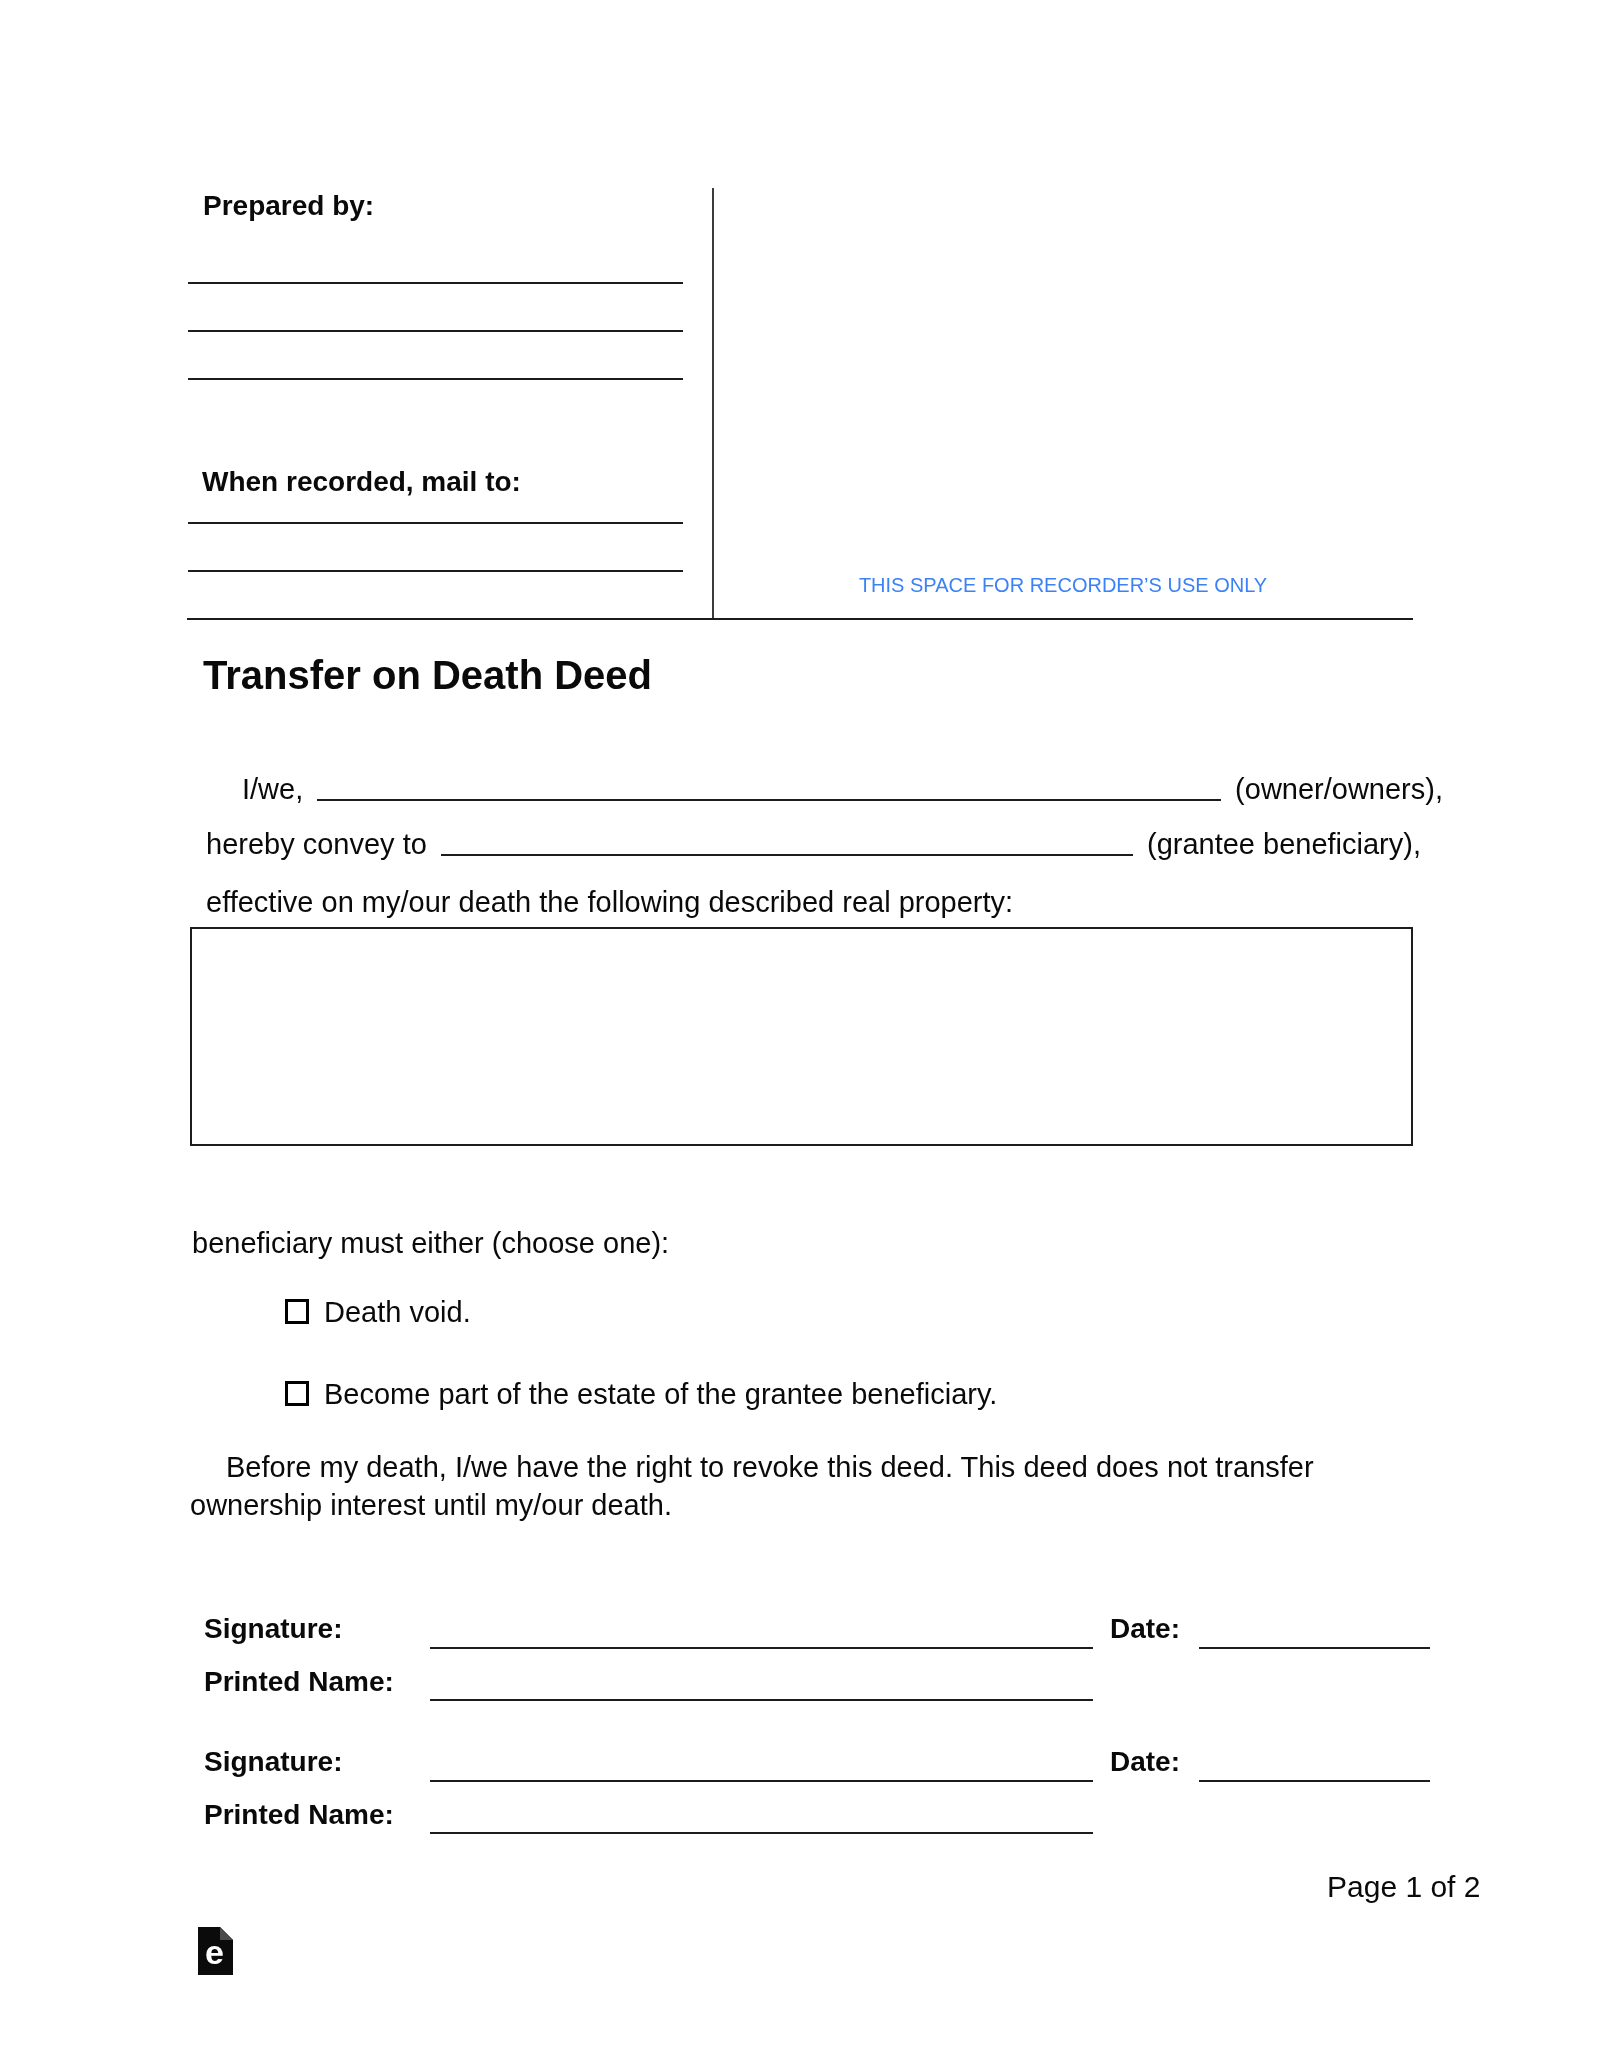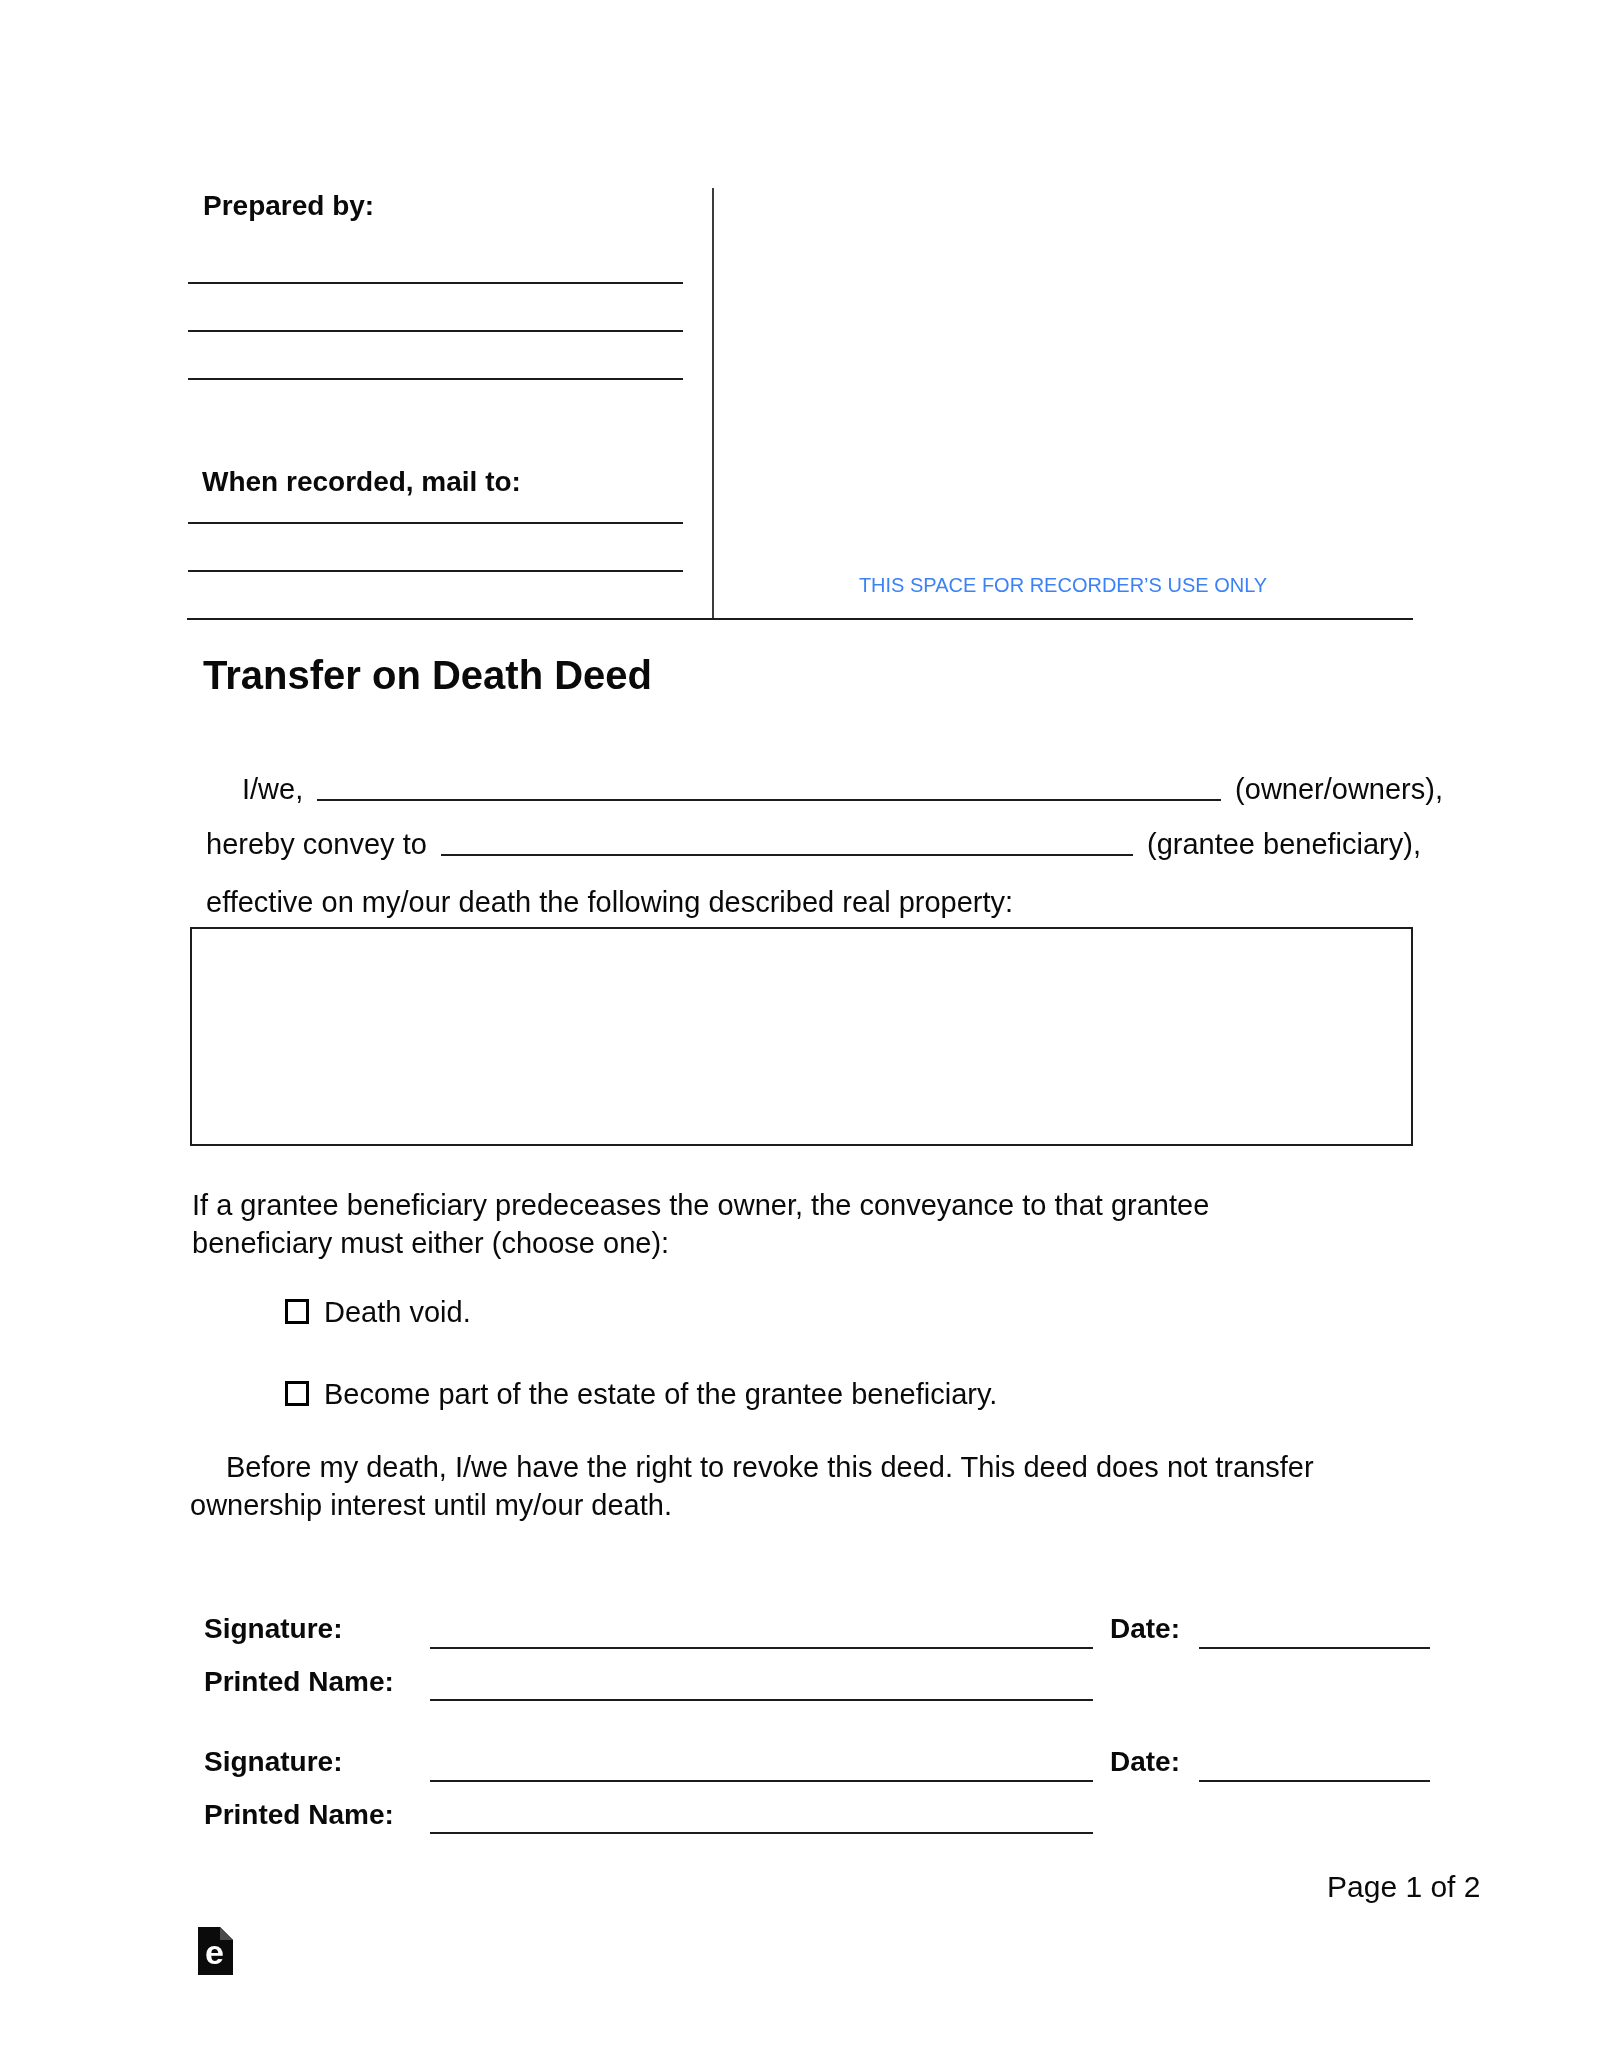--- a/index.html
+++ b/index.html
@@ -83,21 +83,20 @@
   <div class="fillrow" style="left:206px;top:825px;width:1215px;text-align:center;">
     <span class="txt">hereby convey to</span>
     <span class="fill"></span>
     <span class="txt">(grantee beneficiary),</span>
   </div>
 
   <div class="abs body-29" style="left:206px;top:883px;line-height:38px;">effective on my/our death the following described real property:</div>
 
   <div class="prop-box"></div>
 
-  <div class="abs body-29" style="left:192px;top:1190px;">If a grantee beneficiary predeceases the owner, the conveyance to that grantee</div>
   <div class="abs body-29" style="left:192px;top:1228px;">beneficiary must either (choose one):</div>
 
   <div class="cbx" style="left:285px;top:1299px;"></div>
   <div class="abs body-29" style="left:324px;top:1297px;">Death void.</div>
 
   <div class="cbx" style="left:285px;top:1381px;"></div>
   <div class="abs body-29" style="left:324px;top:1379px;">Become part of the estate of the grantee beneficiary.</div>
 
   <div class="abs body-29" style="left:190px;top:1452px;margin-left:36px;">Before my death, I/we have the right to revoke this deed. This deed does not transfer</div>
   <div class="abs body-29" style="left:190px;top:1490px;">ownership interest until my/our death.</div>

